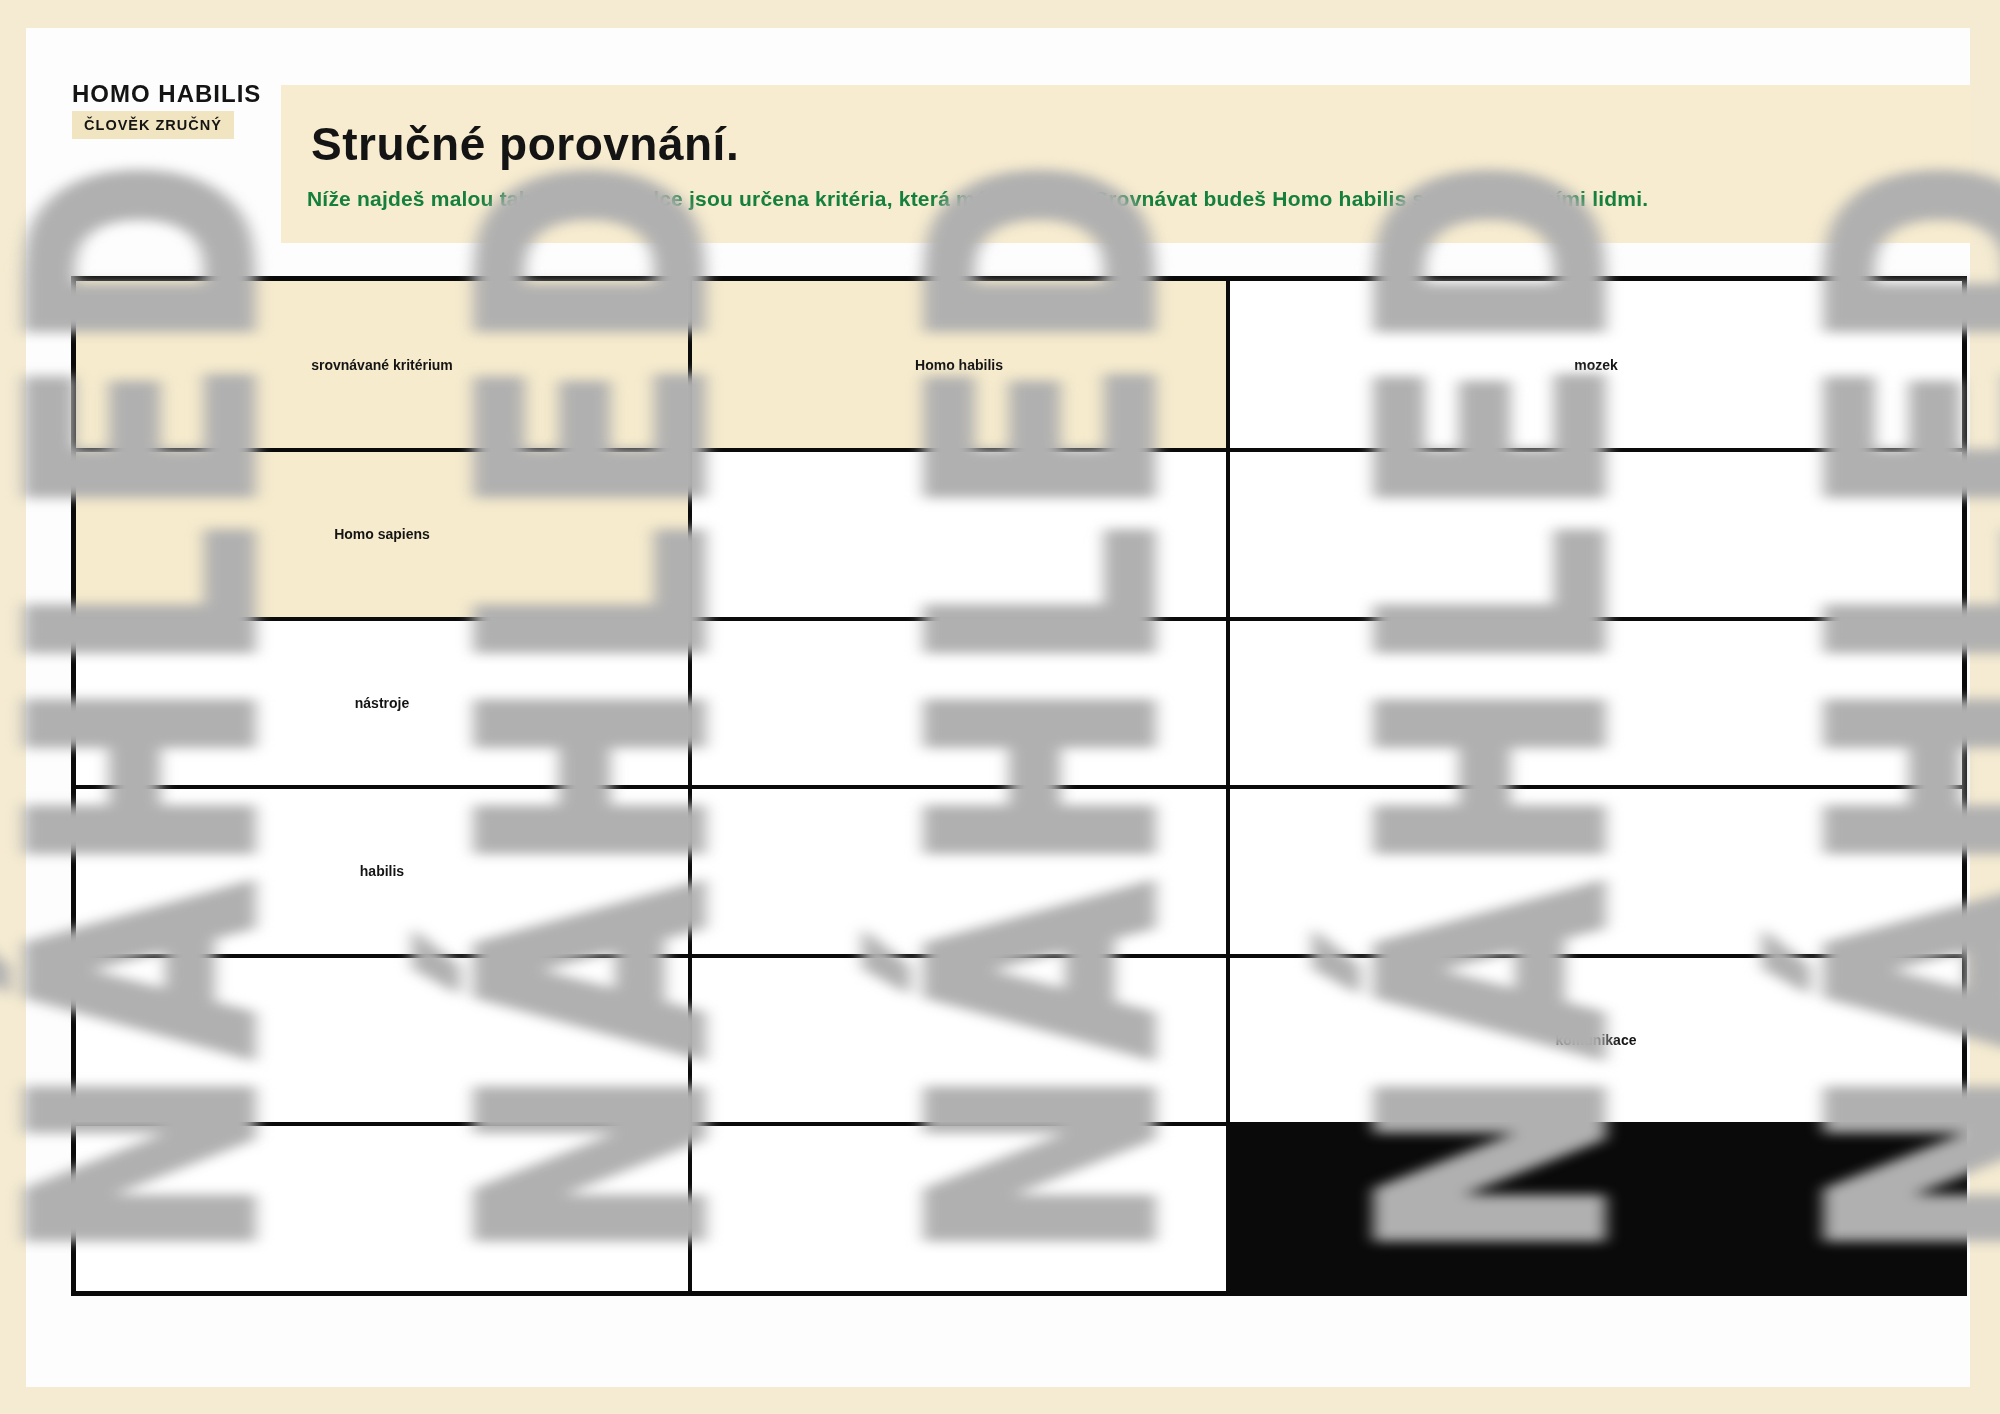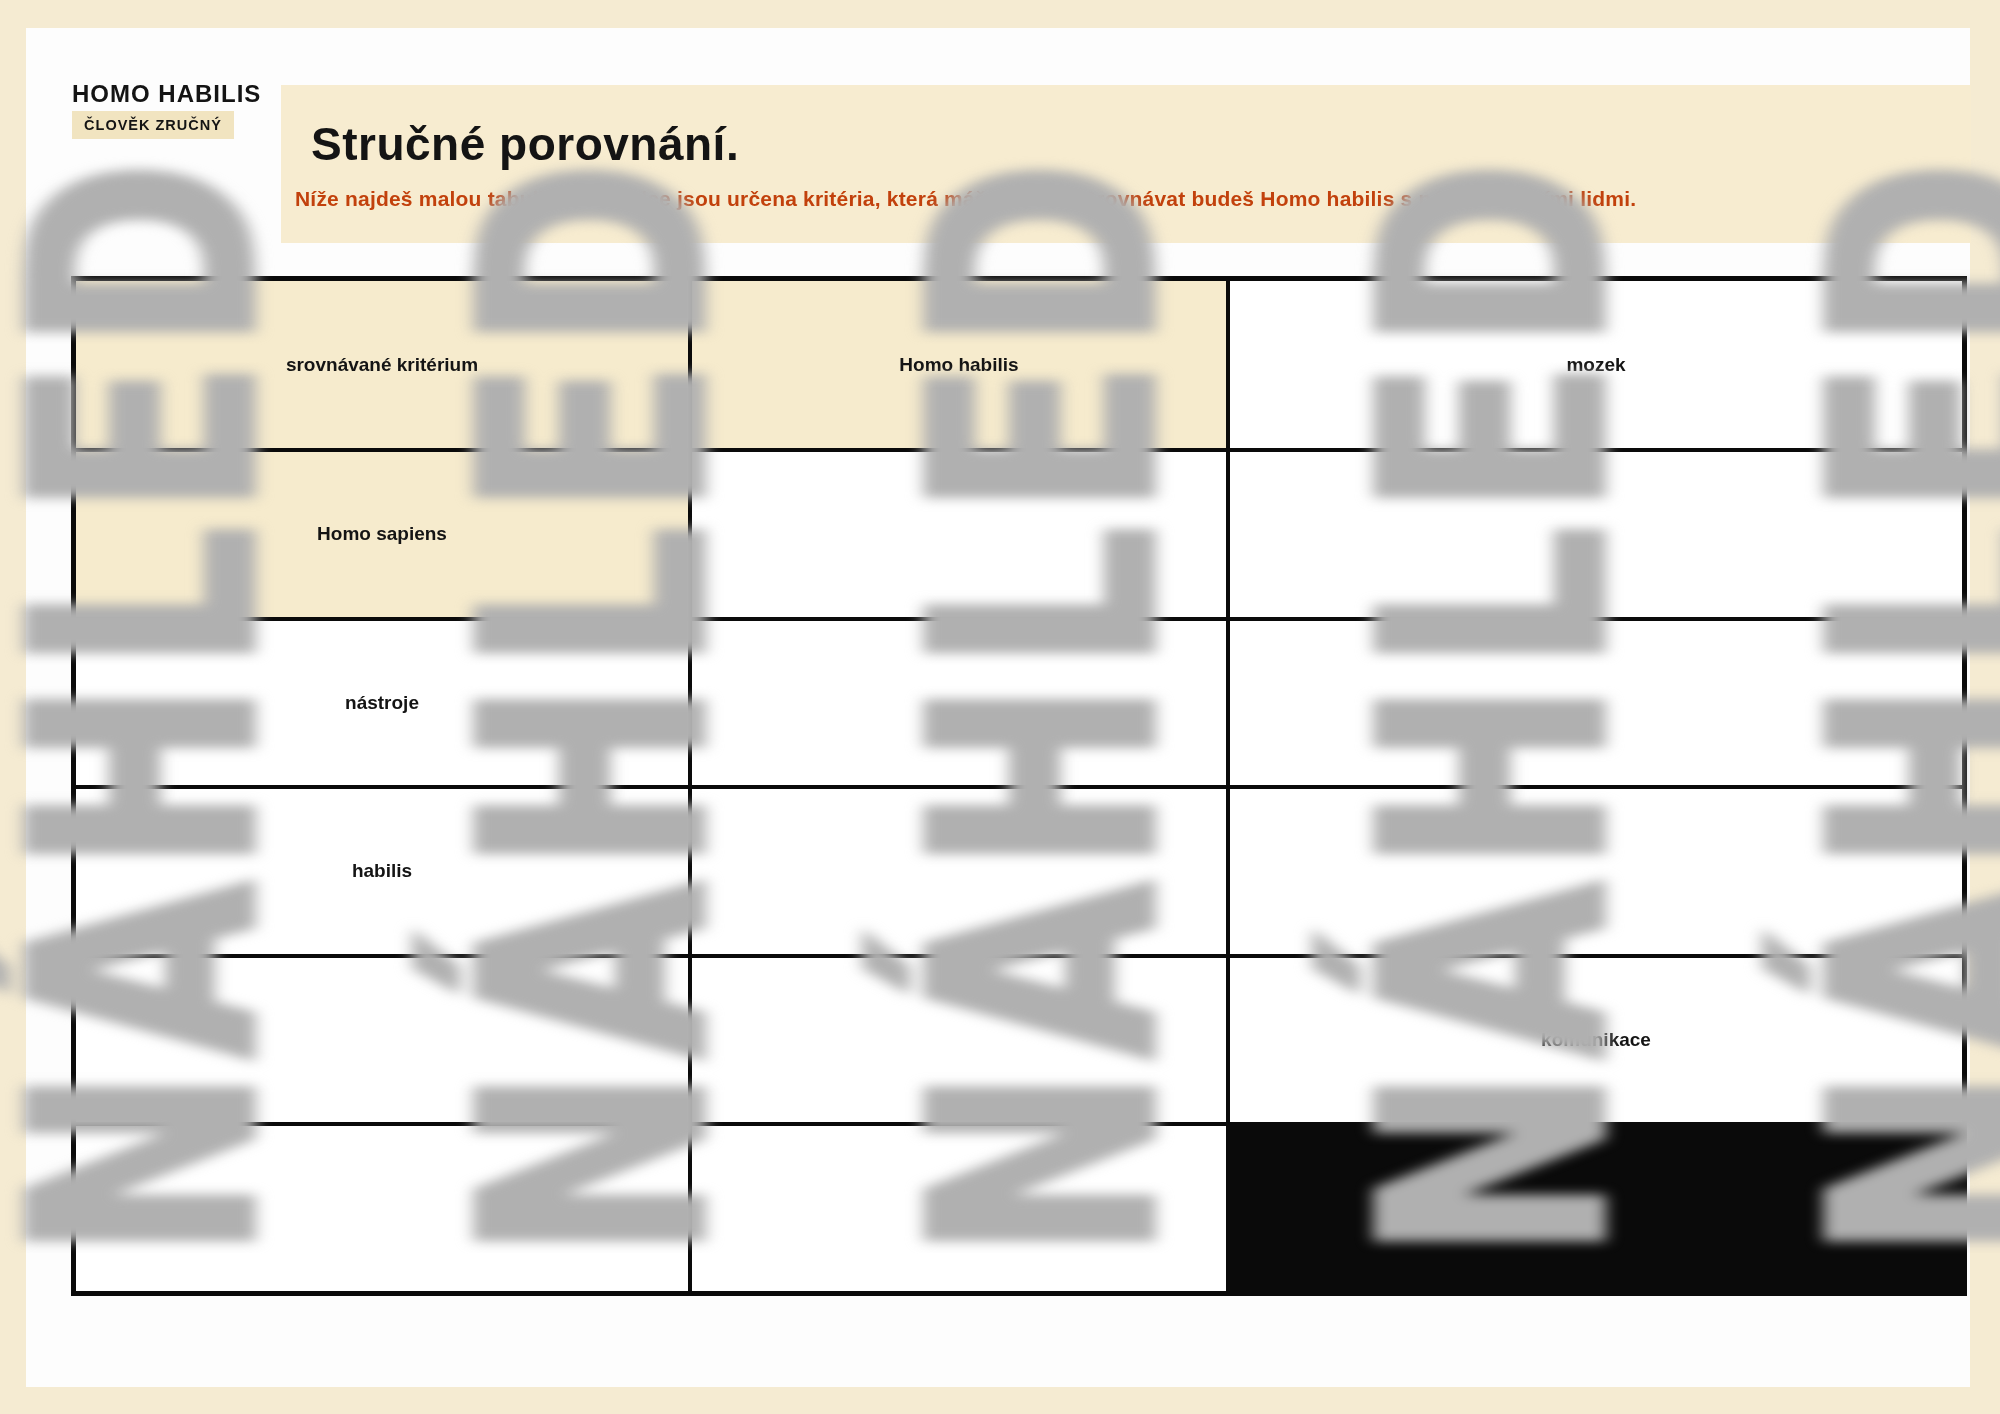--- a/index.html
+++ b/index.html
@@ -39,39 +39,39 @@
     background:#f7ecd0;
     box-sizing:border-box;
     padding:16px 0 0 14px;
   }
   .banner-heading{
     margin:16px;
     font-size:46px;font-weight:bold;color:#141414;
     letter-spacing:0.5px;
   }
   .banner-desc{
-    margin:10px 0 0 0;
-    font-size:21px;font-weight:bold;color:#c2410c;
+    margin:10px 0 0 12px;
+    font-size:21px;font-weight:bold;color:#15803d;
     letter-spacing:0.2px;
   }
   
   .cmp-table{
     position:absolute;left:45px;top:248px;
     width:1896px;height:1020px;
     box-sizing:border-box;
     border:5px solid #0a0a0a;
     background:#0a0a0a;
     display:grid;
     grid-template-columns:612px 534px 1fr;
     grid-template-rows:167px repeat(5,1fr);
     gap:4px;
   }
   .cell{
     display:flex;align-items:center;justify-content:center;
-    font-size:19px;font-weight:bold;color:#141414;
+    font-size:14px;font-weight:bold;color:#141414;
     background:#ffffff;
   }
   .cell.head{background:#f6ebcd;}
   
   .wm-layer{
     position:absolute;inset:0;
     pointer-events:none;
     z-index:30;
   }
   .wm{

